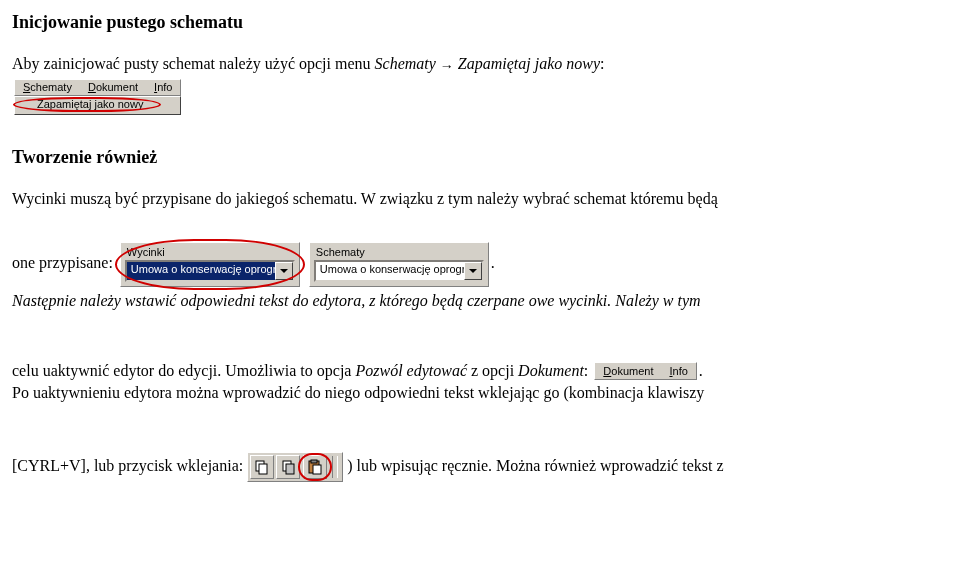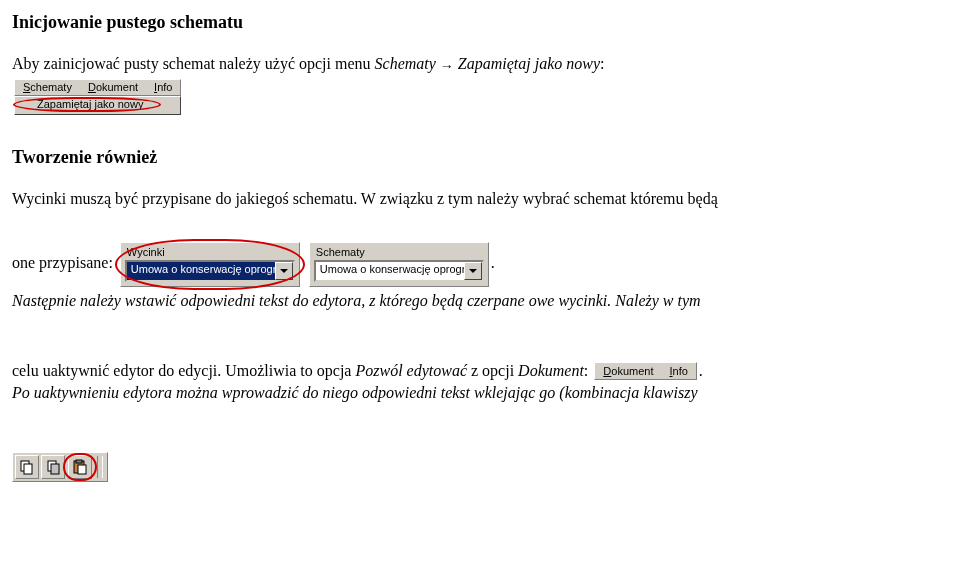--- a/index.html
+++ b/index.html
@@ -250,23 +250,24 @@
   <span>celu uaktywnić edytor do edycji. Umożliwia to opcja </span><span class="italic">Pozwól edytować</span><span> z opcji </span><span class="italic">Dokument</span><span>: </span>
 
   <span class="menu-stack inline-holder" style="vertical-align:bottom;">
     <span class="menubar">
       <span class="mitem under"><span>Dokument</span></span>
       <span class="mitem under"><span>Info</span></span>
     </span>
   </span><span>.</span>
 </div>
 
-<p style="margin-top:2px;font-style:italic;">Po uaktywnieniu edytora można wprowadzić do niego odpowiedni tekst wklejając go (kombinacja klawiszy</p>
+<p style="margin-top:2px;">Po uaktywnieniu edytora można wprowadzić do niego odpowiedni tekst wklejając go (kombinacja klawiszy</p>
 
 <div style="margin-top:48px;">
+  <span>[CYRL+V], lub przycisk wklejania: </span>
 
   <span class="toolbar-paste-block">
     <span class="toolbar">
       <span class="tb-btn">
         <svg class="icon-copy" viewBox="0 0 16 16">
           <rect x="2" y="2" width="8" height="10" fill="#fff" stroke="#000"></rect>
           <rect x="5" y="5" width="8" height="10" fill="#fff" stroke="#000"></rect>
         </svg>
       </span>
       <span class="tb-btn">
@@ -282,13 +283,14 @@
             <rect x="4" y="1" width="6" height="3" fill="#808080" stroke="#000"></rect>
             <rect x="6" y="6" width="8" height="9" fill="#fff" stroke="#000"></rect>
           </svg>
         </span>
       </span>
       <span class="tb-sep"></span>
     </span>
     <span class="tooltip">Wklej</span>
   </span>
 
+  <span>) lub wpisując ręcznie. Można również wprowadzić tekst z</span>
 </div>
 
 </body></html>

